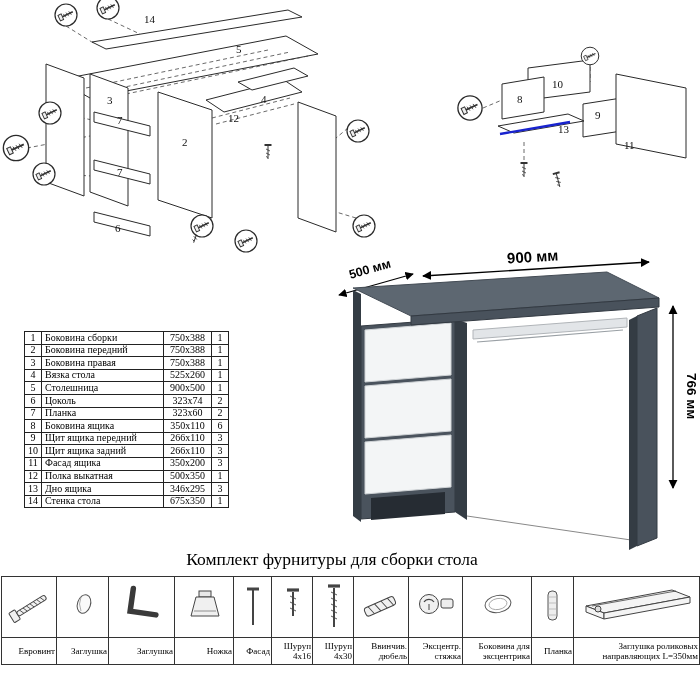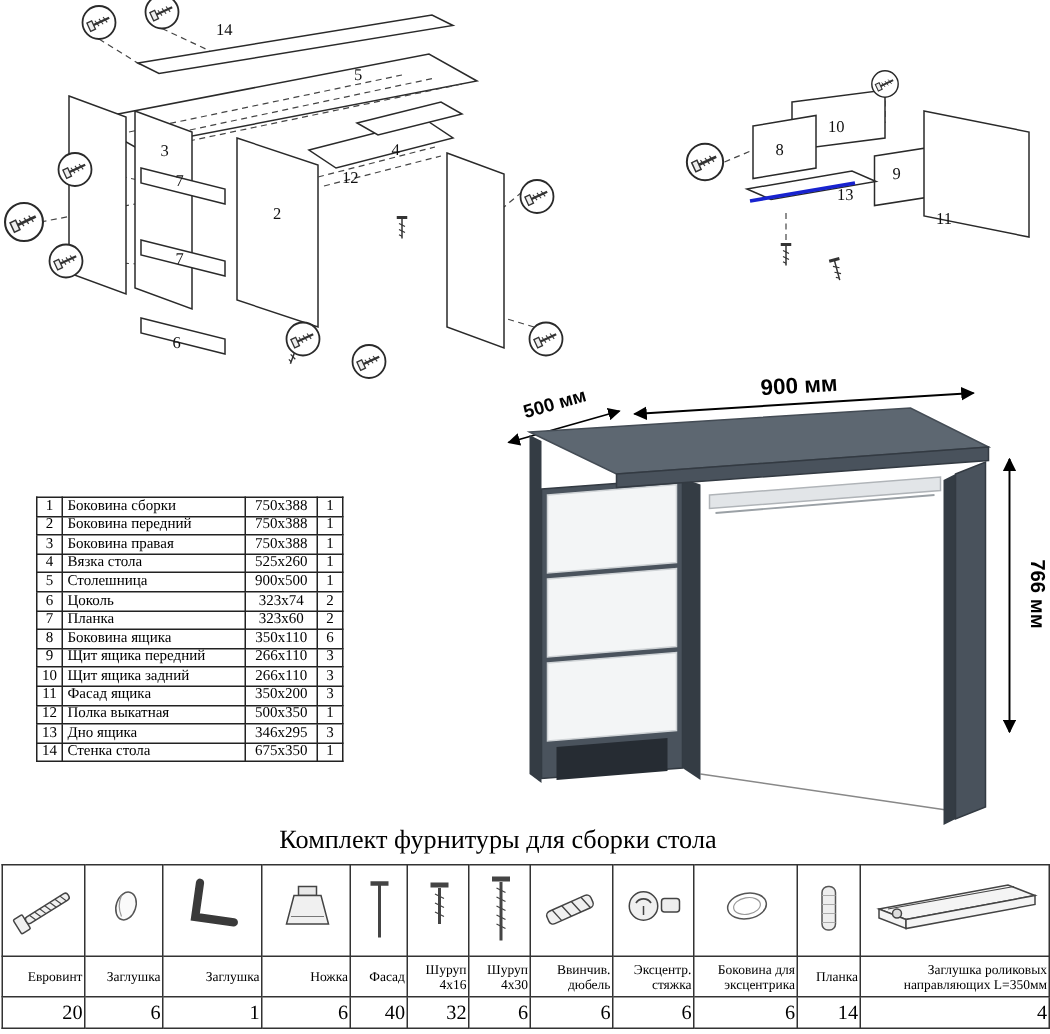--- a/index.html
+++ b/index.html
@@ -353,28 +353,14 @@
     <td>Ножка</td>
     <td>Фасад</td>
     <td>Шуруп 4x16</td>
     <td>Шуруп 4x30</td>
     <td>Ввинчив. дюбель</td>
     <td>Эксцентр. стяжка</td>
     <td>Боковина для эксцентрика</td>
     <td>Планка</td>
     <td>Заглушка роликовых направляющих L=350мм</td>
   </tr>
-  <tr class="qty">
-    <td>20</td>
-    <td>6</td>
-    <td>1</td>
-    <td>6</td>
-    <td>40</td>
-    <td>32</td>
-    <td>6</td>
-    <td>6</td>
-    <td>6</td>
-    <td>6</td>
-    <td>14</td>
-    <td>4</td>
-  </tr>
 </tbody>
   </table>
 
 </body></html>

